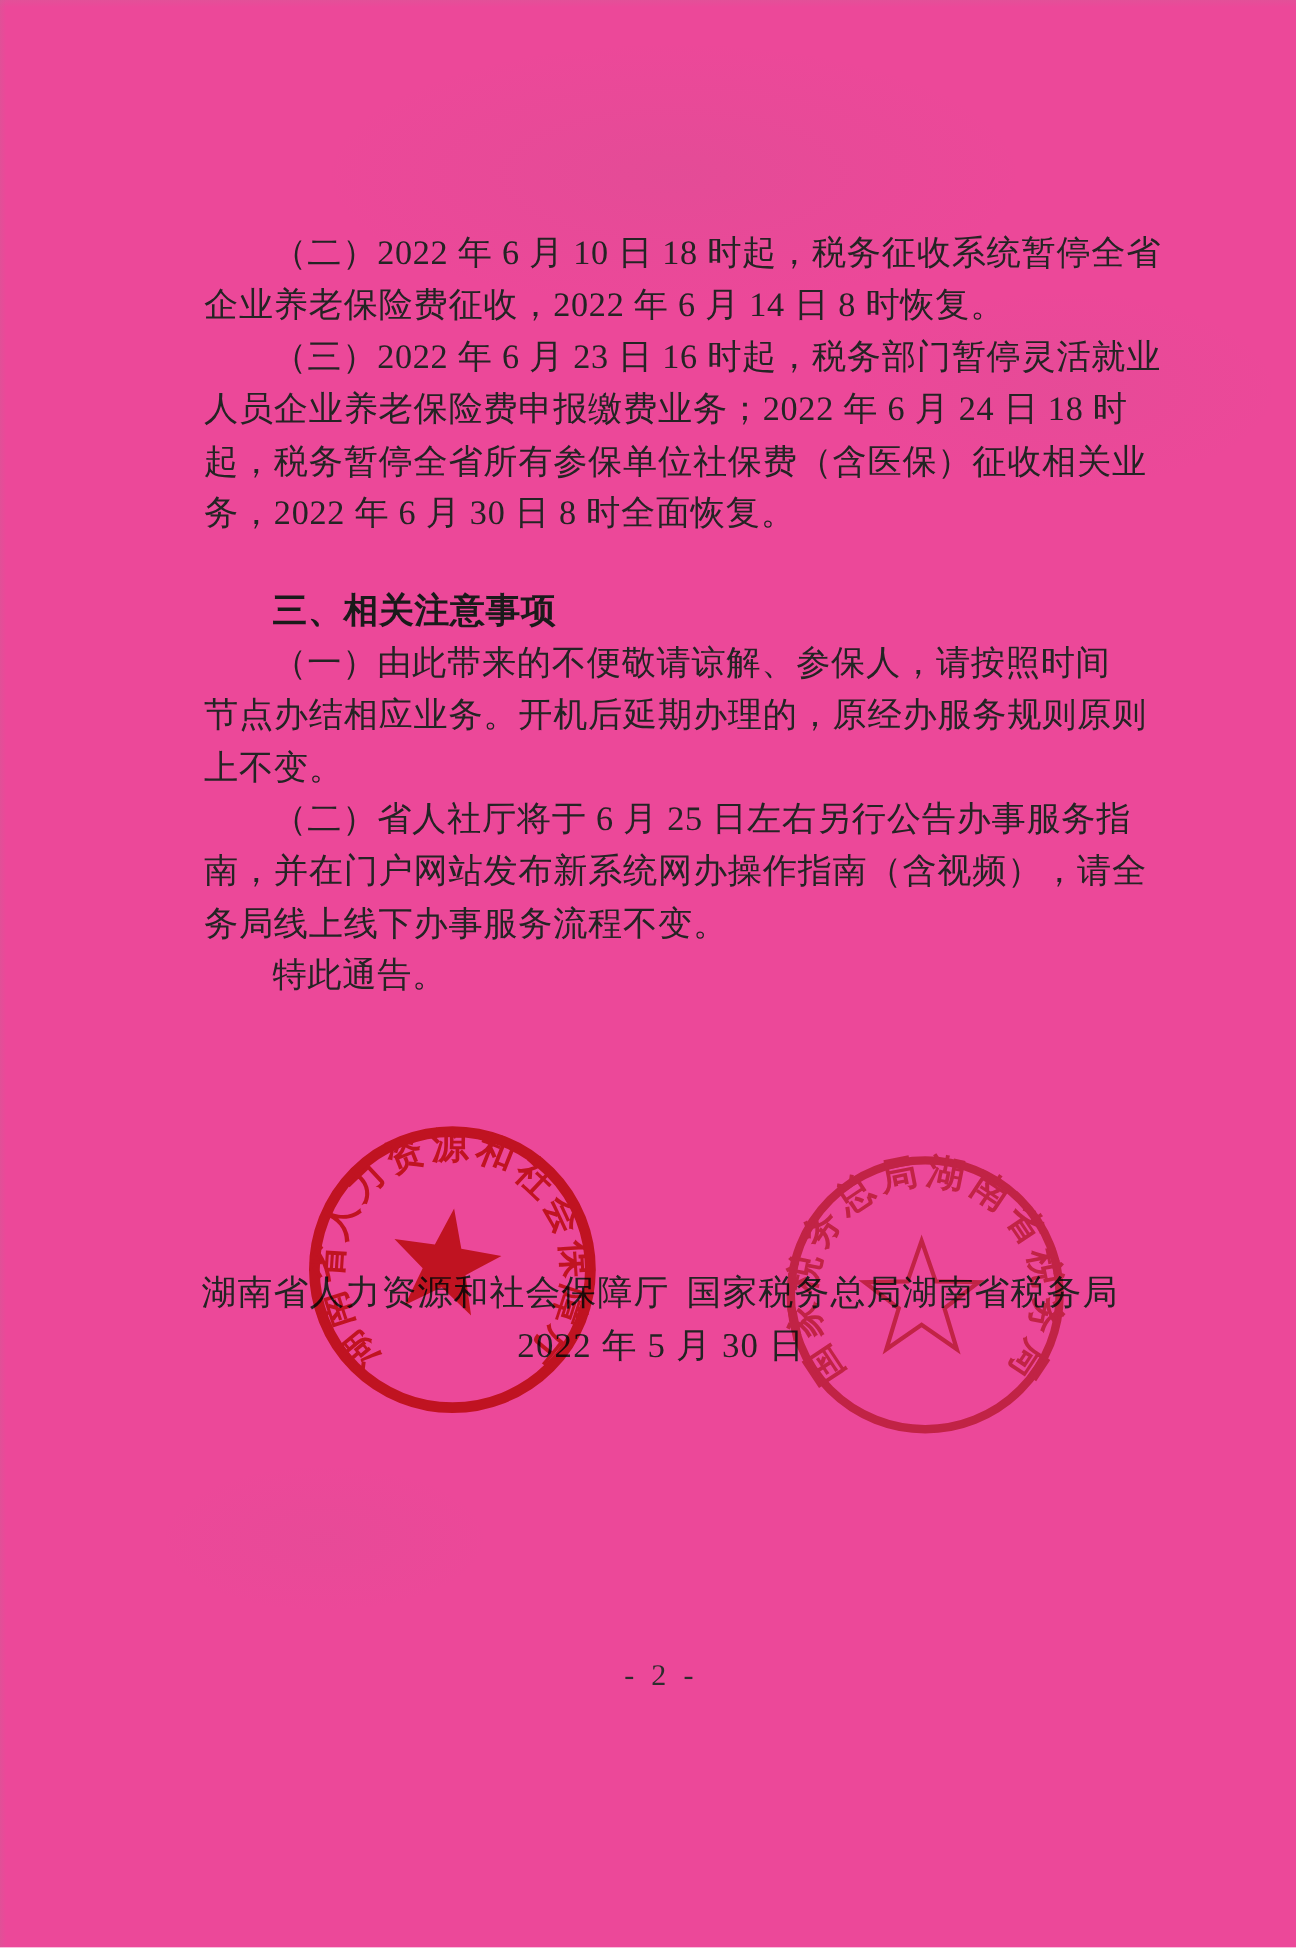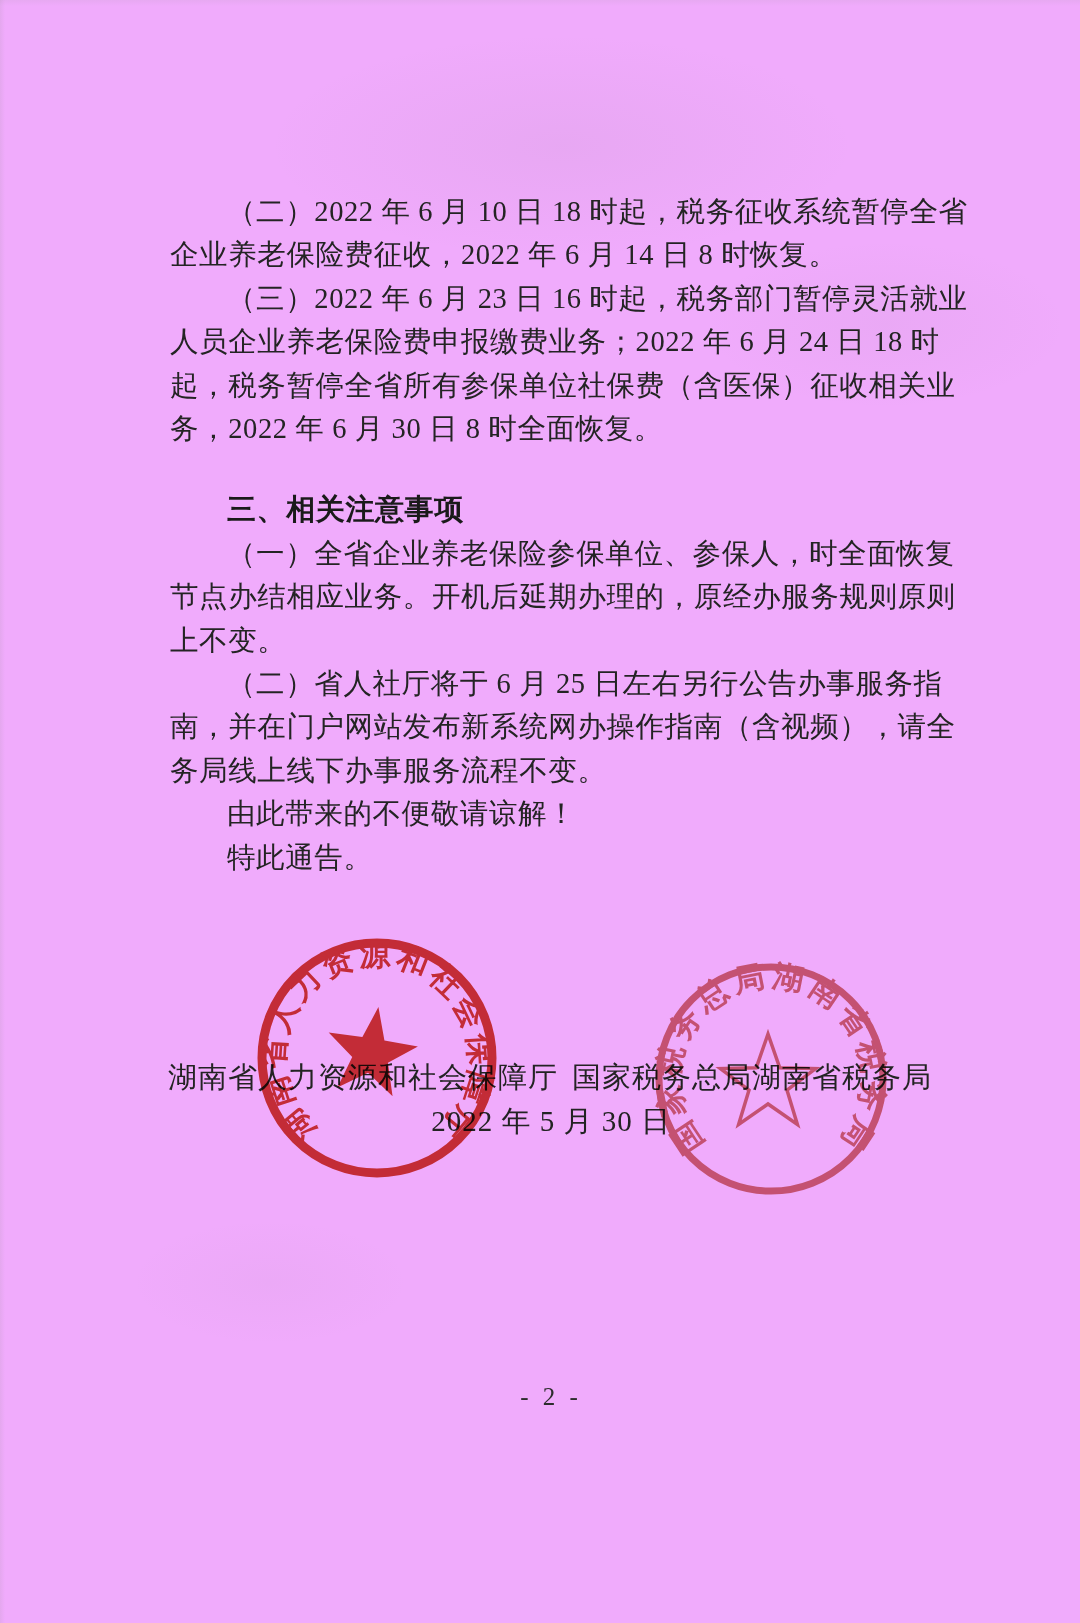--- a/index.html
+++ b/index.html
@@ -1,18 +1,18 @@
 <!DOCTYPE html>
 <html><head>
 <meta charset="utf-8">
 <style>
   html,body{margin:0;padding:0;background:#ffffff;}
   .page{
     position:relative;width:1080px;height:1623px;overflow:hidden;
-    background:#f0abfc;
+    background:#ec4899;
     font-family:"Liberation Serif","DejaVu Serif",serif;
     color:#1f1f1f;
   }
   
   .scan-wash{
     position:absolute;inset:0;pointer-events:none;
     background:
       radial-gradient(ellipse 420px 160px at 52% 9%, rgba(120,120,120,0.07), transparent 70%),
       radial-gradient(ellipse 260px 120px at 82% 20%, rgba(120,120,120,0.05), transparent 70%),
       radial-gradient(ellipse 200px 90px at 25% 79%, rgba(120,120,120,0.04), transparent 70%),
@@ -64,27 +64,26 @@
   <div class="scan-edge"></div>
 
   <main class="body-text">
     <p class="line indent">（二）2022 年 6 月 10 日 18 时起，税务征收系统暂停全省</p>
     <p class="line">企业养老保险费征收，2022 年 6 月 14 日 8 时恢复。</p>
     <p class="line indent">（三）2022 年 6 月 23 日 16 时起，税务部门暂停灵活就业</p>
     <p class="line">人员企业养老保险费申报缴费业务；2022 年 6 月 24 日 18 时</p>
     <p class="line">起，税务暂停全省所有参保单位社保费（含医保）征收相关业</p>
     <p class="line">务，2022 年 6 月 30 日 8 时全面恢复。</p>
     <p class="line indent heading">三、相关注意事项</p>
-    <p class="line indent">（一）全省企业养老保险参保单位、参保人，时全面恢复</p>
+    <p class="line indent">（一）由此带来的不便敬请谅解、参保人，请按照时间</p>
     <p class="line">节点办结相应业务。开机后延期办理的，原经办服务规则原则</p>
     <p class="line">上不变。</p>
     <p class="line indent">（二）省人社厅将于 6 月 25 日左右另行公告办事服务指</p>
     <p class="line">南，并在门户网站发布新系统网办操作指南（含视频），请全</p>
     <p class="line">务局线上线下办事服务流程不变。</p>
-    <p class="line indent">由此带来的不便敬请谅解！</p>
     <p class="line indent">特此通告。</p>
   </main>
 
   <div class="sig-row">
     <span>湖南省人力资源和社会保障厅</span>
     <span>国家税务总局湖南省税务局</span>
   </div>
   <div class="sig-date">2022 年 5 月 30 日</div>
 
   <svg class="seal seal-left" width="256" height="256" viewBox="-128 -128 256 256">

